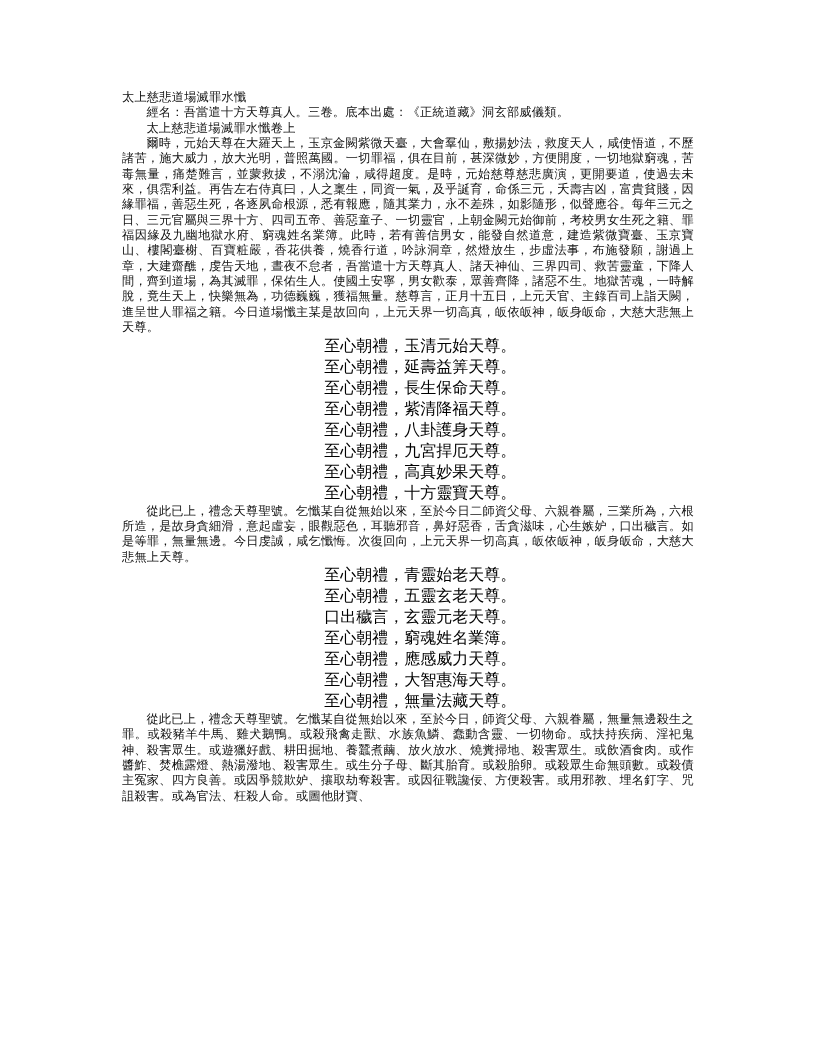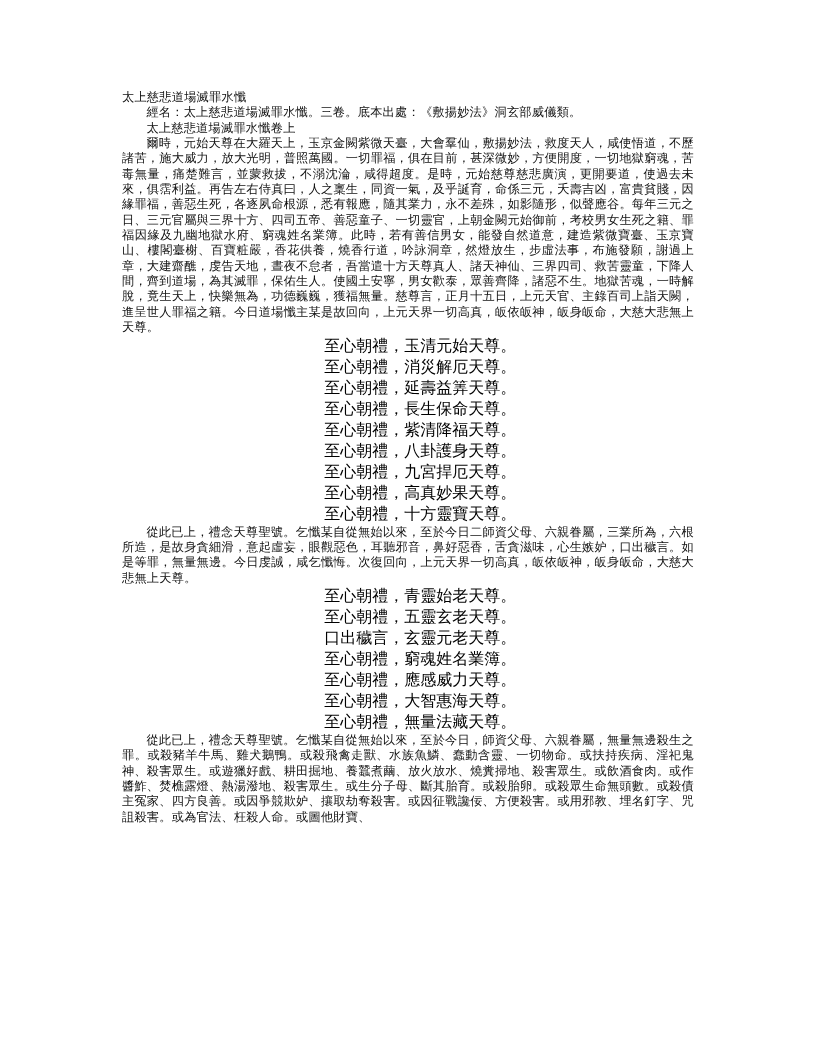--- a/index.html
+++ b/index.html
@@ -58,28 +58,27 @@
   }
 </style>
 </head>
 <body>
 
 <div class="page">
   <div class="content">
 
     <div class="line flush">太上慈悲道場滅罪水懺</div>
 
-    <div class="line indent2">經名：太上慈悲道場滅罪水懺。三卷。底本出處：《敷揚妙法》洞玄部威儀類。</div>
+    <div class="line indent2">經名：吾當遣十方天尊真人。三卷。底本出處：《正統道藏》洞玄部威儀類。</div>
 
     <div class="line indent2">太上慈悲道場滅罪水懺卷上</div>
 
     <div class="para">爾時，元始天尊在大羅天上，玉京金闕紫微天臺，大會羣仙，敷揚妙法，救度天人，咸使悟道，不歷諸苦，施大威力，放大光明，普照萬國。一切罪福，俱在目前，甚深微妙，方便開度，一切地獄窮魂，苦毒無量，痛楚難言，並蒙救拔，不溺沈淪，咸得超度。是時，元始慈尊慈悲廣演，更開要道，使過去未來，俱霑利益。再告左右侍真曰，人之稟生，同資一氣，及乎誕育，命係三元，夭壽吉凶，富貴貧賤，因緣罪福，善惡生死，各逐夙命根源，悉有報應，隨其業力，永不差殊，如影隨形，似聲應谷。每年三元之日、三元官屬與三界十方、四司五帝、善惡童子、一切靈官，上朝金闕元始御前，考校男女生死之籍、罪福因緣及九幽地獄水府、窮魂姓名業簿。此時，若有善信男女，能發自然道意，建造紫微寶臺、玉京寶山、樓閣臺榭、百寶粧嚴，香花供養，燒香行道，吟詠洞章，然燈放生，步虛法事，布施發願，謝過上章，大建齋醮，虔告天地，晝夜不怠者，吾當遣十方天尊真人、諸天神仙、三界四司、救苦靈童，下降人間，齊到道場，為其滅罪，保佑生人。使國土安寧，男女歡泰，眾善齊降，諸惡不生。地獄苦魂，一時解脫，竟生天上，快樂無為，功德巍巍，獲福無量。慈尊言，正月十五日，上元天官、主錄百司上詣天闕，進呈世人罪福之籍。今日道場懺主某是故回向，上元天界一切高真，皈依皈神，皈身皈命，大慈大悲無上天尊。</div>
 
     <div class="litany">至心朝禮，玉清元始天尊。</div>
-    <div class="litany">至心朝禮，消災解厄天尊。</div>
     <div class="litany">至心朝禮，延壽益筭天尊。</div>
     <div class="litany">至心朝禮，長生保命天尊。</div>
     <div class="litany">至心朝禮，紫清降福天尊。</div>
     <div class="litany">至心朝禮，八卦護身天尊。</div>
     <div class="litany">至心朝禮，九宮捍厄天尊。</div>
     <div class="litany">至心朝禮，高真妙果天尊。</div>
     <div class="litany">至心朝禮，十方靈寶天尊。</div>
 
     <div class="para">從此已上，禮念天尊聖號。乞懺某自從無始以來，至於今日二師資父母、六親眷屬，三業所為，六根所造，是故身貪細滑，意起虛妄，眼觀惡色，耳聽邪音，鼻好惡香，舌貪滋味，心生嫉妒，口出穢言。如是等罪，無量無邊。今日虔誠，咸乞懺悔。次復回向，上元天界一切高真，皈依皈神，皈身皈命，大慈大悲無上天尊。</div>
 

